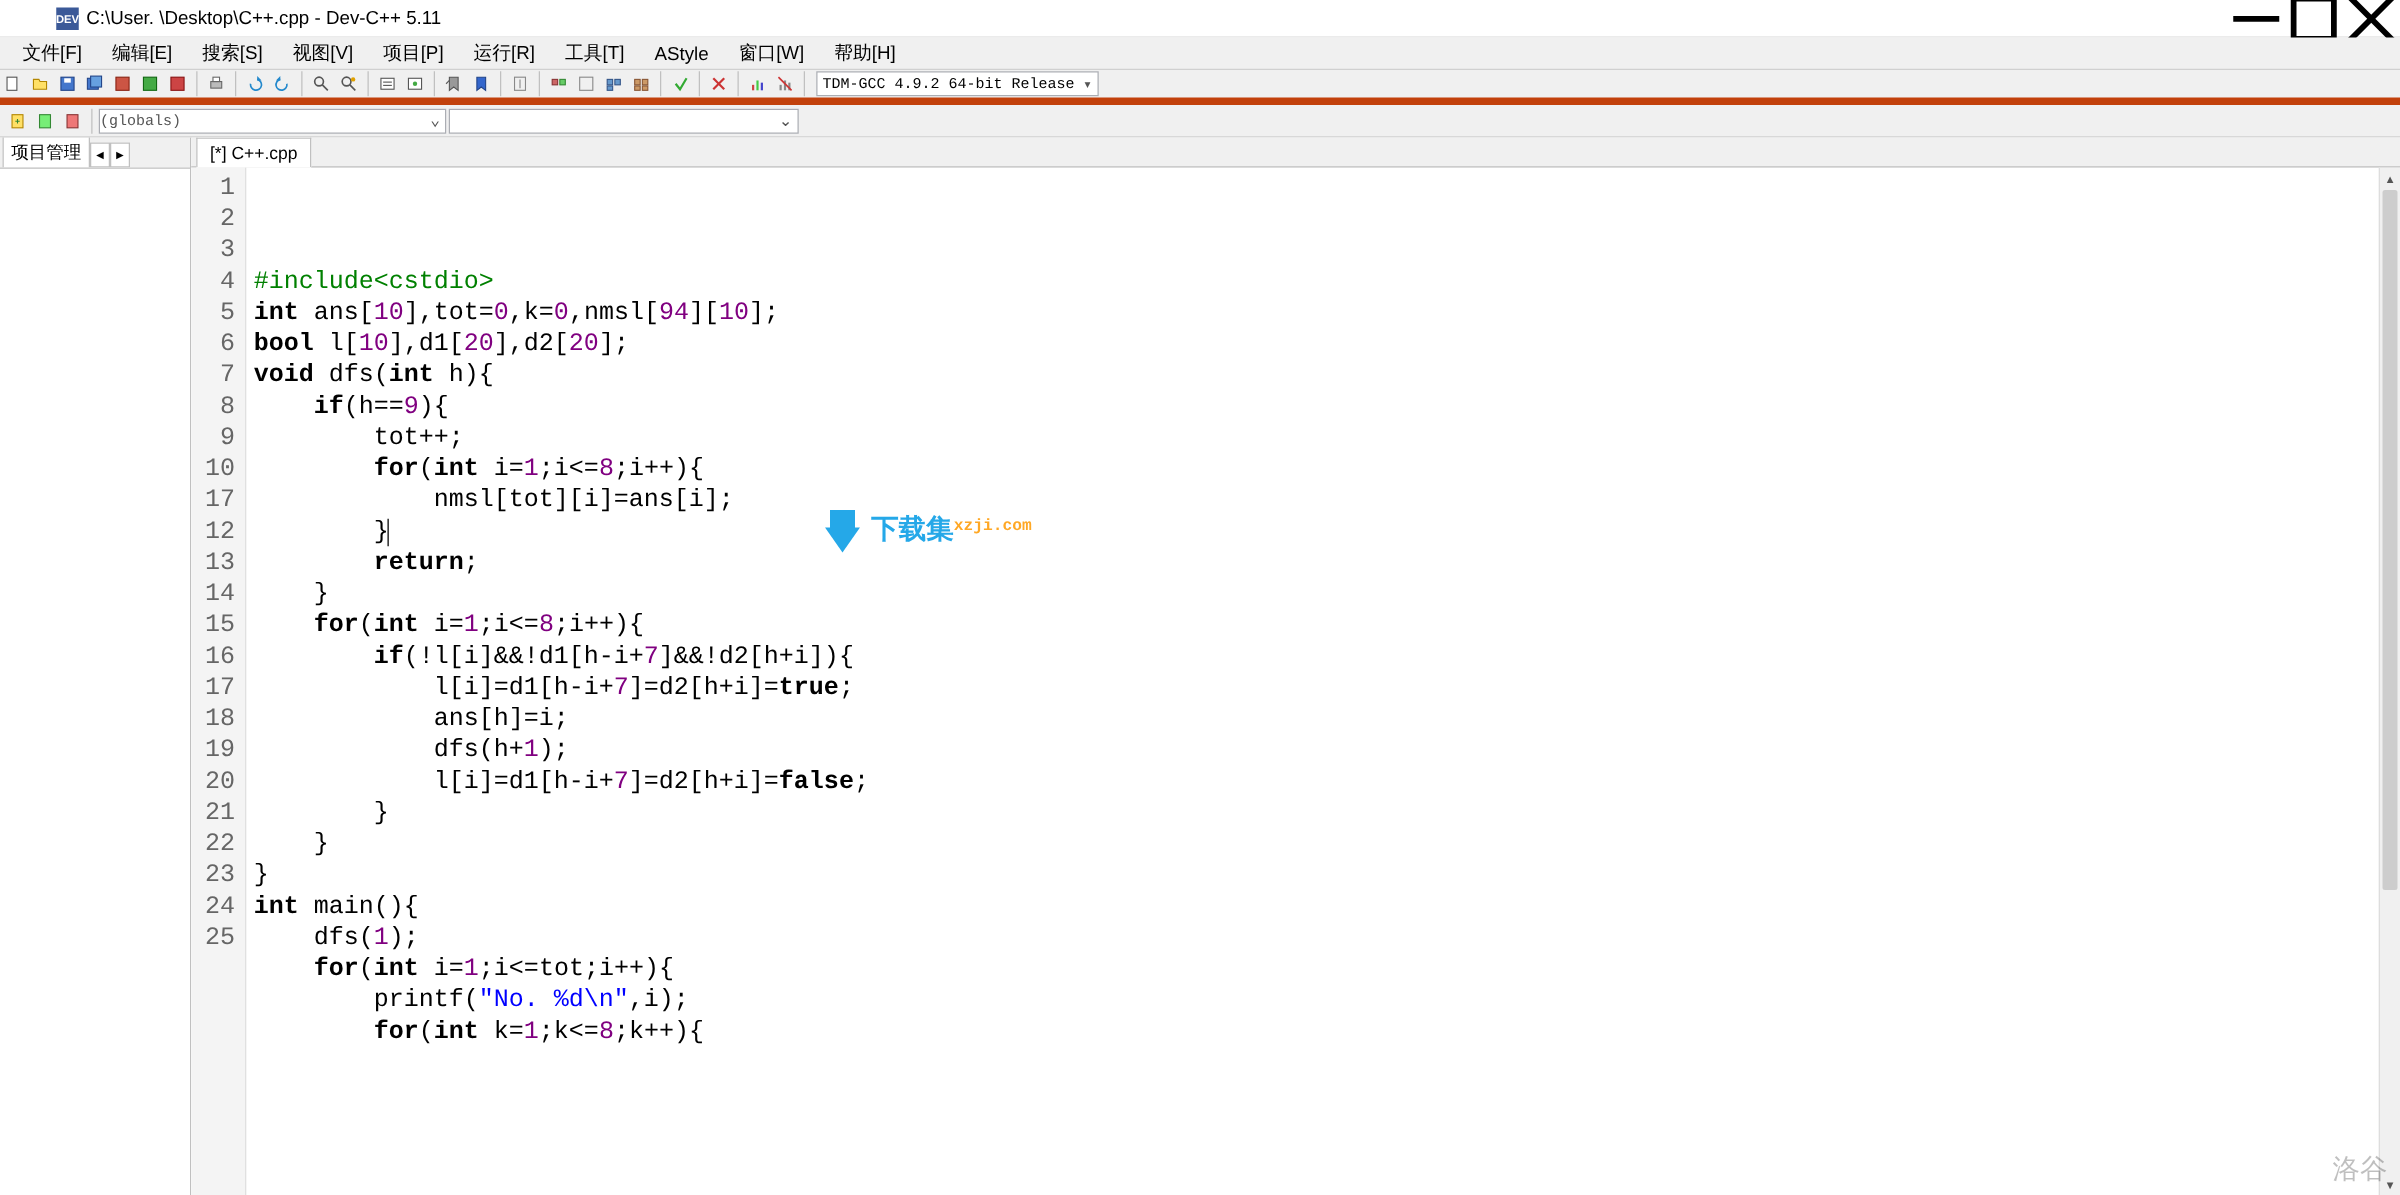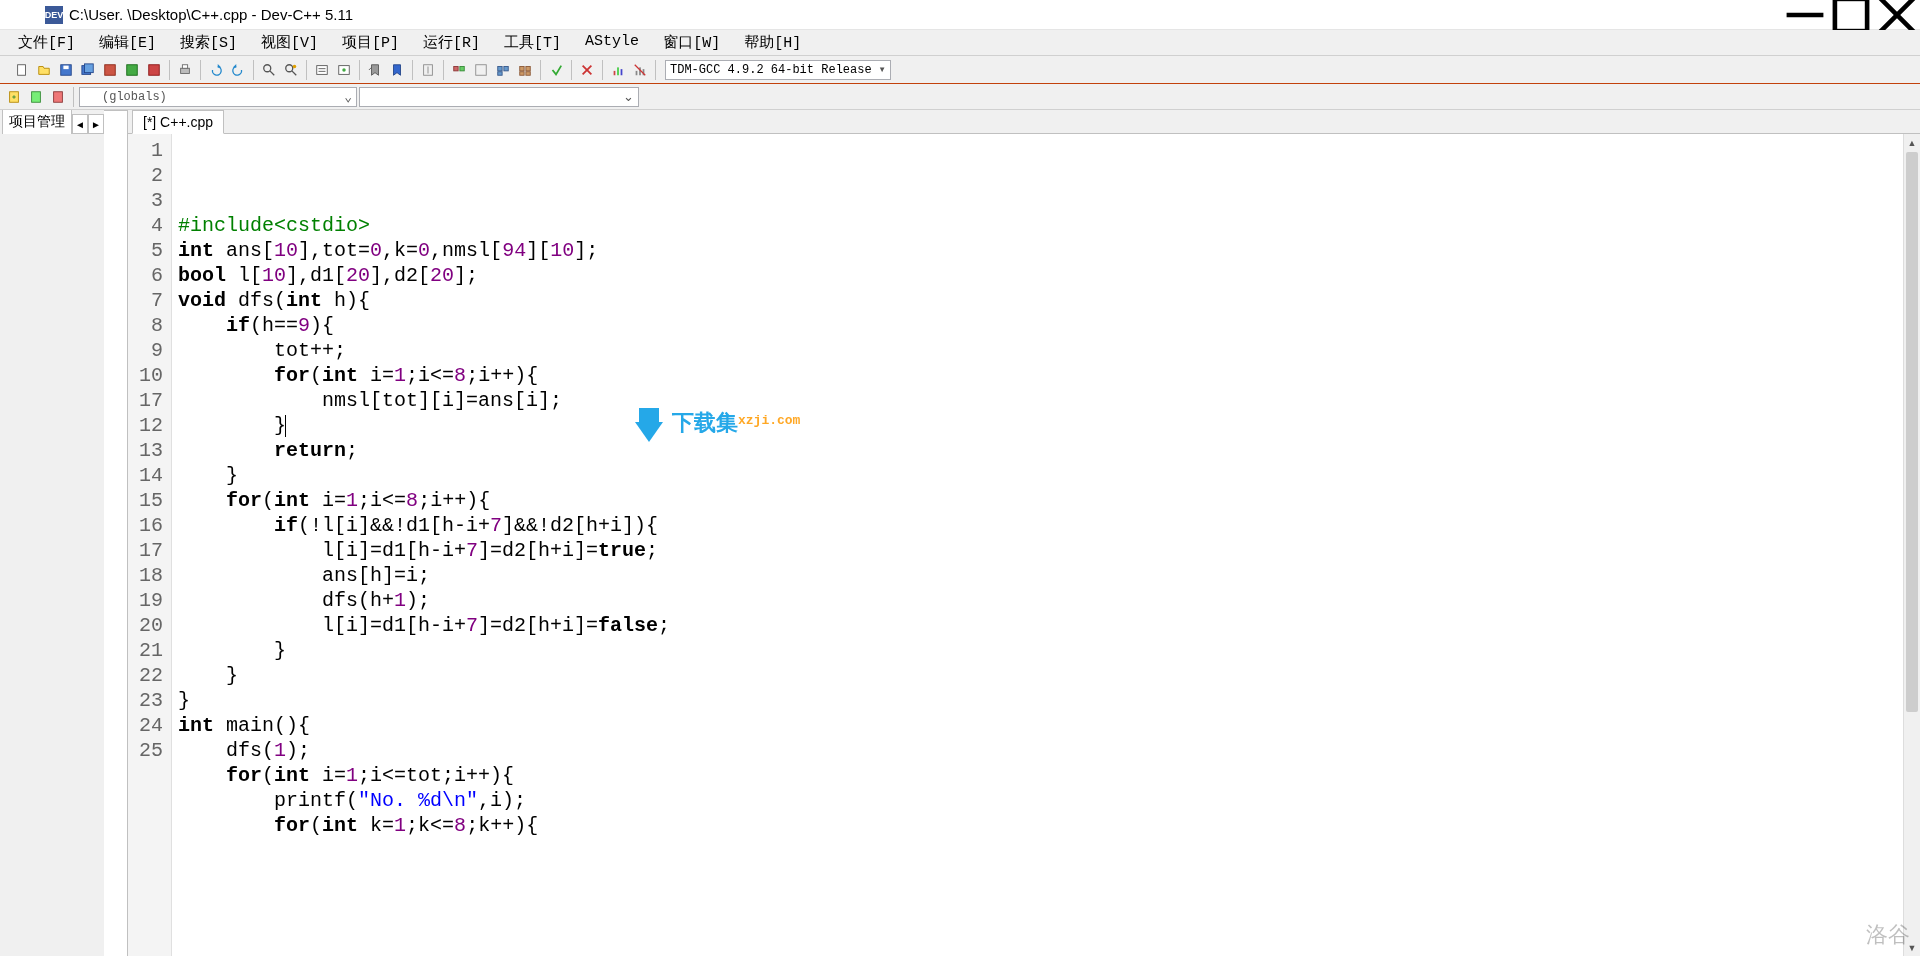--- a/index.html
+++ b/index.html
@@ -35,38 +35,37 @@
 .titlebar .spacer { flex: 1; }
 .winbtn {
   width: 46px; height: 30px;
   display: flex; align-items: center; justify-content: center;
   font-size: 10px;
 }
 .menubar {
   height: 26px;
   background: #f0f0f0;
   display: flex;
-  align-items: flex-start;
+  align-items: flex-end;
   padding-left: 6px;
   gap: 0;
   border-bottom: 1px solid #d0d0d0;
-  font-family: Liberation Mono, monospace;
 }
 .menubar .mitem {
   padding: 3px 12px;
   font-size: 15px;
   color: #000;
 }
 .toolbar {
   height: 28px;
   background: #f0f0f0;
   display: flex;
   align-items: center;
-  padding-left: 12px;
-  border-bottom: 1px solid #c2410c;
+  padding-left: 0;
+  border-bottom: 6px solid #c2410c;
   gap: 2px;
 }
 .tbtn {
   width: 20px; height: 20px;
   display: flex; align-items: center; justify-content: center;
   border: 1px solid transparent;
 }
 .tbtn svg { width: 14px; height: 14px; }
 .sep {
   width: 1px; height: 20px; background: #c0c0c0;
@@ -94,41 +93,41 @@
   align-items: center;
   padding-left: 4px;
   border-bottom: 1px solid #d0d0d0;
   gap: 2px;
 }
 .dropdown {
   height: 20px;
   border: 1px solid #abadb3;
   background: #fff;
   font-size: 12px;
-  padding: 0 18px 0 22px;
+  padding: 0 18px 0 0;
   display: flex; align-items: center;
   position: relative;
   color: #555;
 }
 .dropdown::after {
   content: "⌄"; position: absolute; right: 4px; color: #555; font-size: 13px; top: 1px;
 }
 .dropdown.globals { width: 278px; font-family: "Courier New", monospace; }
 .dropdown.members { width: 280px; }
 .body-area {
   flex: 1;
   display: flex;
   overflow: hidden;
 }
 .sidebar {
-  width: 128px;
+  width: 153px;
   background: #f0f0f0;
   border-right: 1px solid #c0c0c0;
   display: flex;
-  flex-direction: row;
+  flex-direction: column;
 }
 .sidebar-tabs {
   height: 24px;
   display: flex;
   align-items: flex-end;
   background: #f0f0f0;
 }
 .side-tab {
   padding: 3px 6px;
   font-size: 14px;

